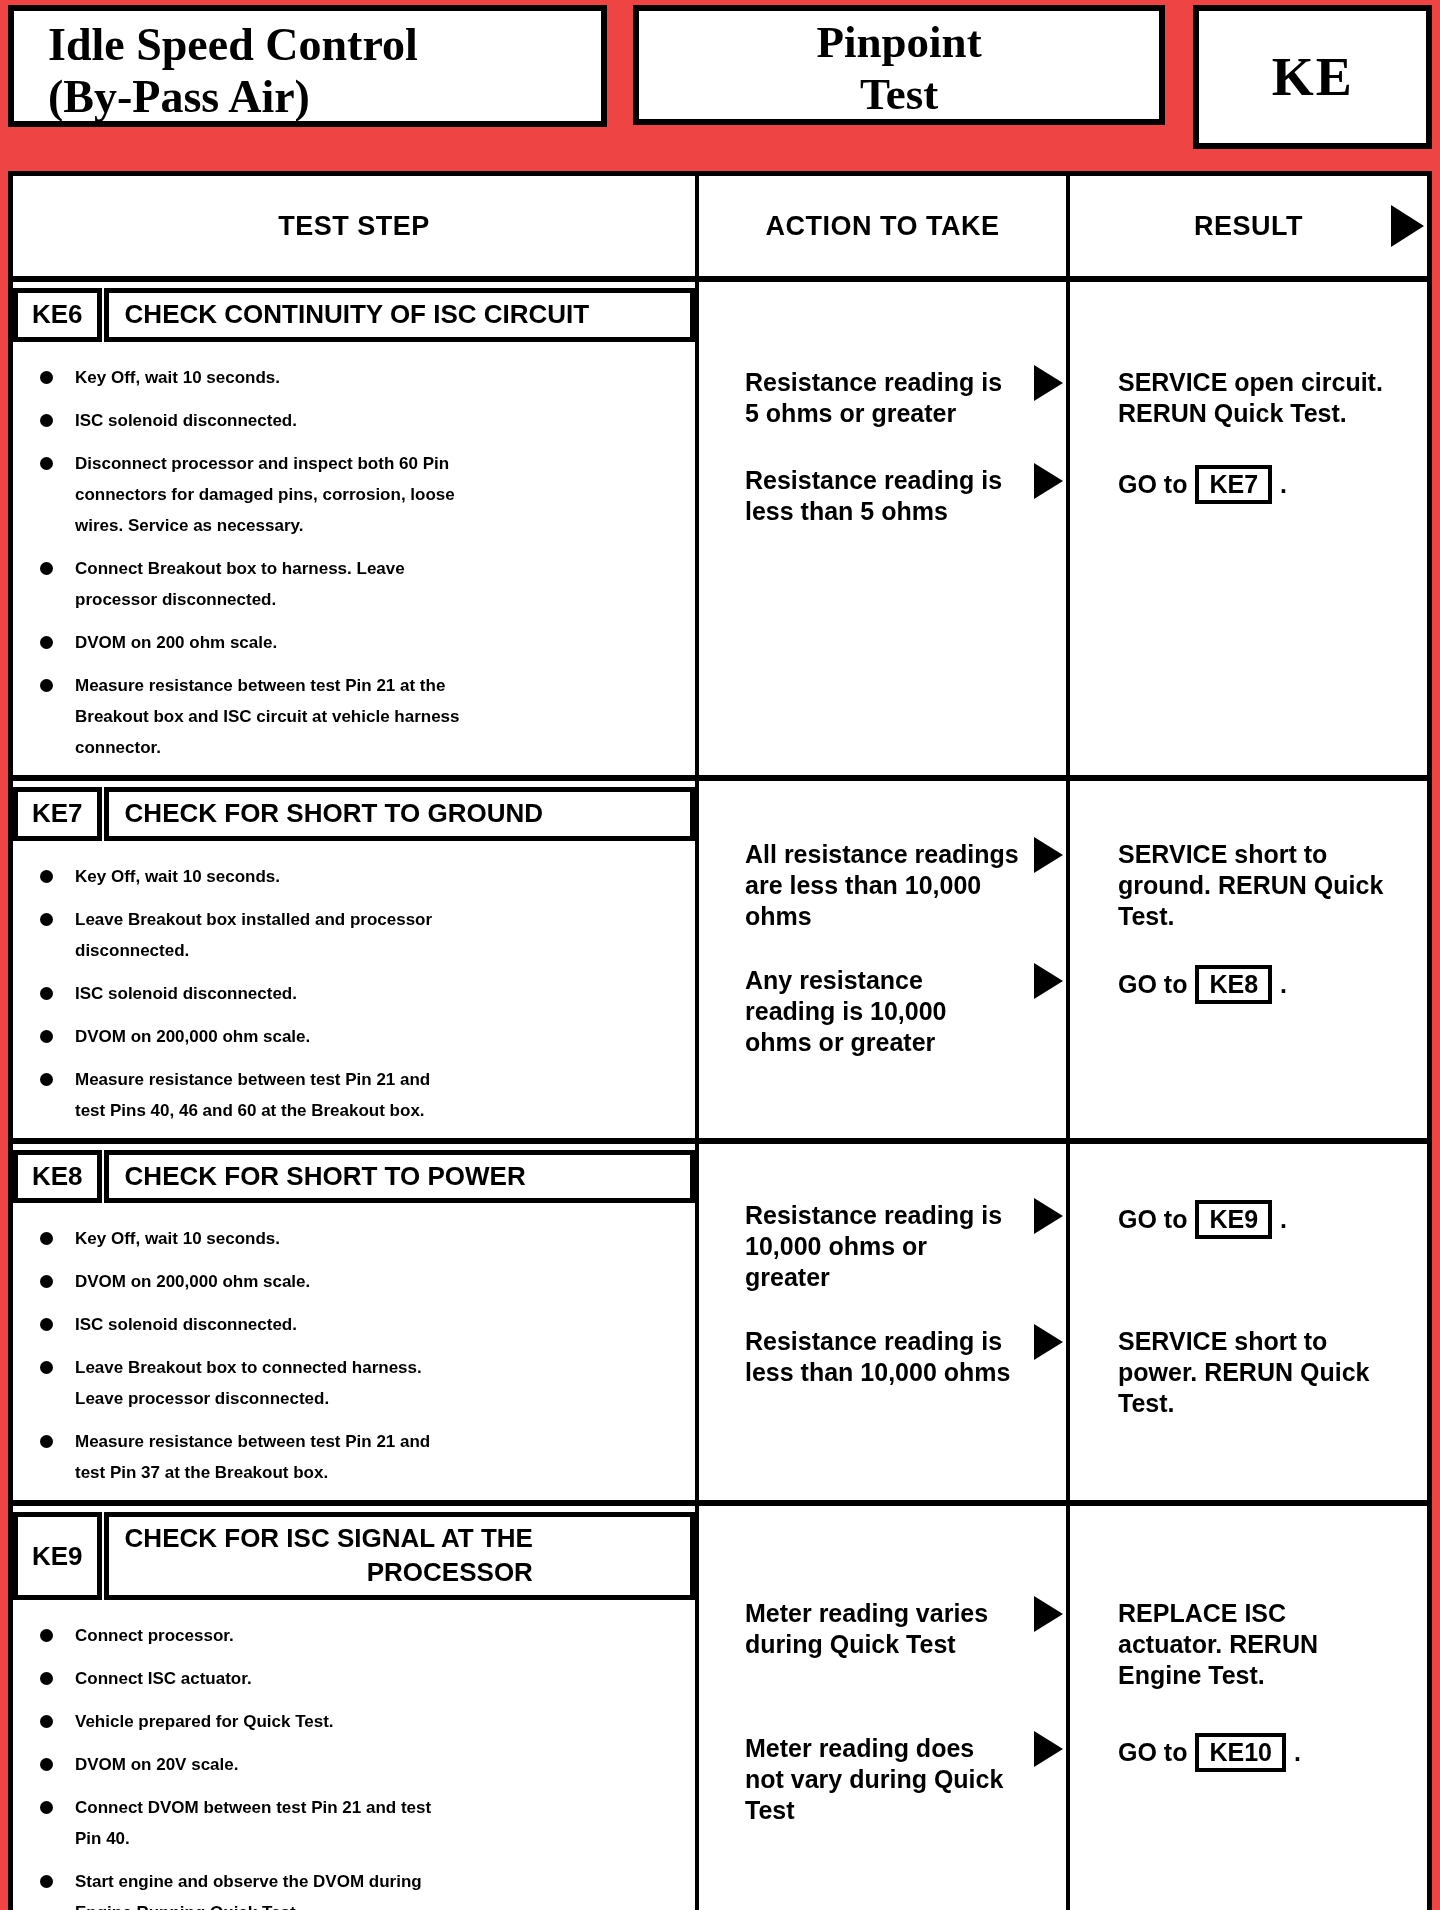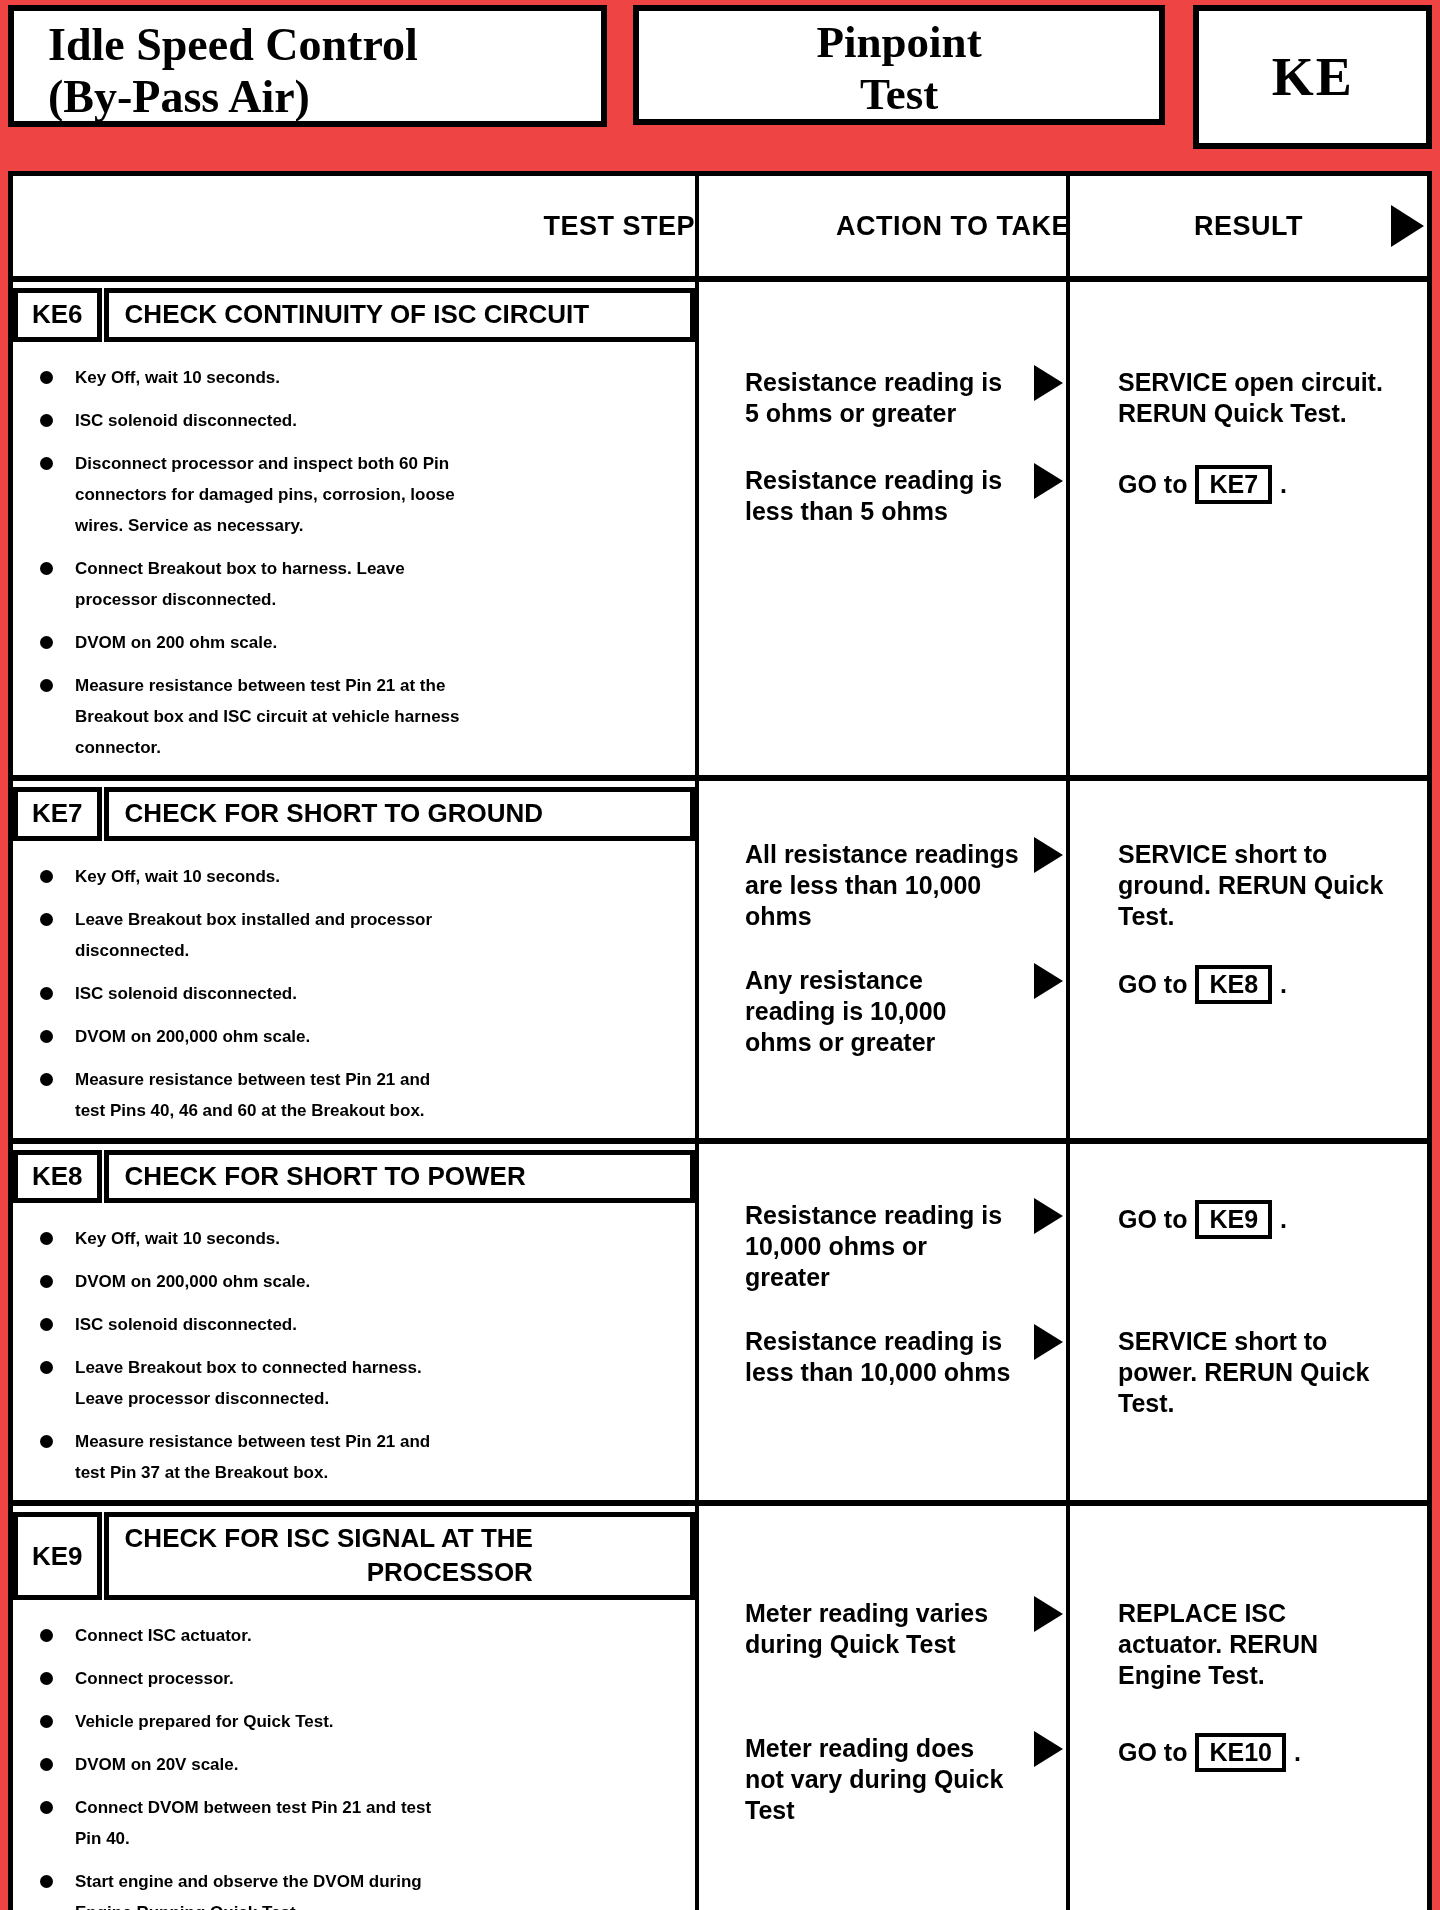--- a/index.html
+++ b/index.html
@@ -17,21 +17,21 @@
   .box-code { width:244px; height:144px; margin-left:28px; display:flex; align-items:center; justify-content:center;
     font-family:"Liberation Serif", serif; font-weight:bold; font-size:54px; letter-spacing:2px; }
 
   
   .pt-table { position:relative; margin-top:18px; border:5px solid #000; background:#fff; }
   .vline { position:absolute; top:0; bottom:0; width:4px; background:#000; z-index:2; }
   .v1 { left:682px; } .v2 { left:1053px; }
 
   .thead { display:grid; grid-template-columns:682px 375px 1fr; height:100px; align-items:center;
     border-bottom:6px solid #000; }
-  .th { text-align:right; font-weight:bold; font-size:27px; letter-spacing:0.5px; }
+  .th { text-align:center; font-weight:bold; font-size:27px; letter-spacing:0.5px; }
   .th-result { position:relative; height:100%; display:flex; align-items:center; justify-content:center; }
   .header-arrow { position:absolute; right:3px; top:50%; transform:translateY(-50%);
     width:0; height:0; border-top:21px solid transparent; border-bottom:21px solid transparent;
     border-left:33px solid #000; }
 
   .section { position:relative; display:grid; grid-template-columns:686px 371px 1fr; border-top:6px solid #000; }
   .s1 { min-height:482px; border-top:none; }
   .s2 { min-height:335px; }
   .s3 { min-height:322px; }
   .s4 { min-height:448px; }
@@ -237,22 +237,22 @@
       <div class="section s4">
         <div class="step-cell">
           <div class="band">
             <div class="ke-label">KE9</div>
             <div class="band-title">
                 <span>CHECK FOR ISC SIGNAL AT THE
 PROCESSOR</span>
               </div>
           </div>
           <ul class="bullets">
+            <li><span class="bullet-text">Connect processor.</span></li>
             <li><span class="bullet-text">Connect ISC actuator.</span></li>
-            <li><span class="bullet-text">Connect processor.</span></li>
             <li><span class="bullet-text">Vehicle prepared for Quick Test.</span></li>
             <li><span class="bullet-text">DVOM on 20V scale.</span></li>
             <li><span class="bullet-text">Connect DVOM between test Pin 21 and test
 Pin 40.</span></li>
             <li><span class="bullet-text">Start engine and observe the DVOM during
 Engine Running Quick Test.</span></li>
           </ul>
         </div>
         <div class="ra-cell">
           <div class="pair mt-ke9-1">

